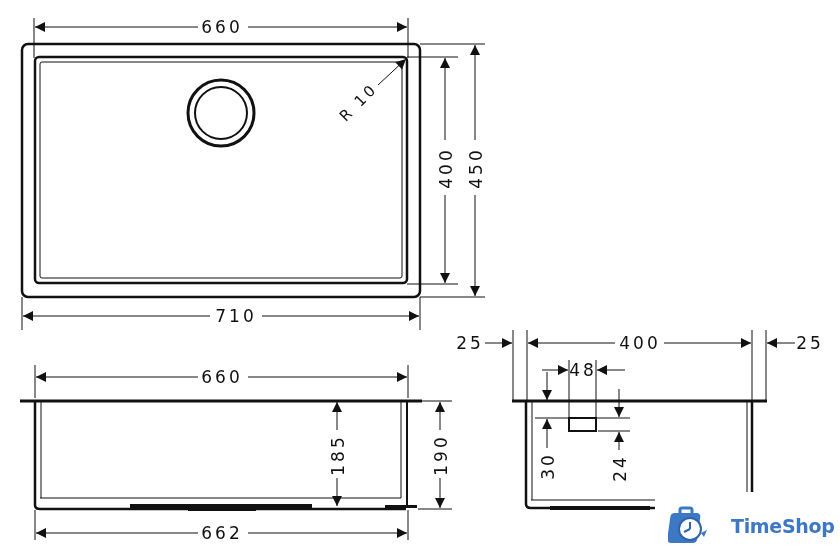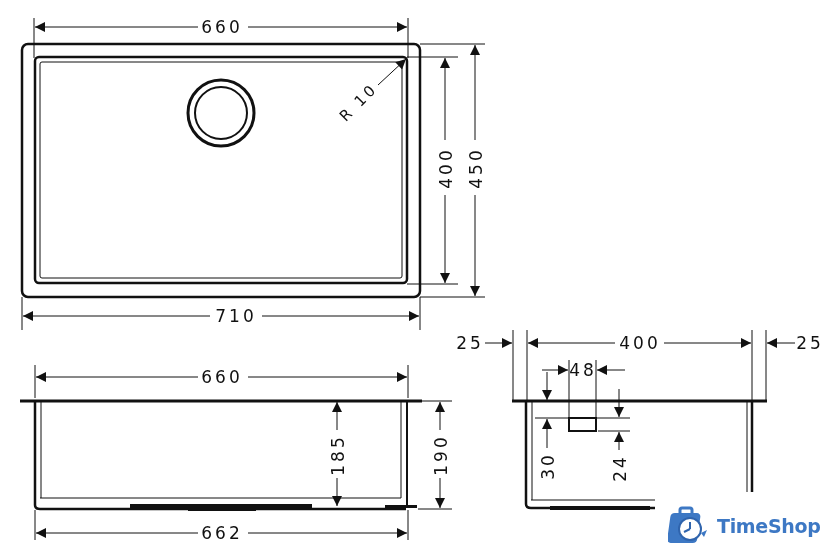--- a/index.html
+++ b/index.html
@@ -1,19 +1,19 @@
 <!DOCTYPE html>
 <html><head>
 <meta charset="utf-8">
 <style>
   html, body { margin:0; padding:0; background:#ffffff; }
   body { width:840px; height:559px; position:relative; overflow:hidden; font-family:"DejaVu Sans", sans-serif; }
   svg { position:absolute; left:0; top:0; }
   .dim { font-family:"DejaVu Sans", sans-serif; font-size:17px; fill:#111; letter-spacing:3px; }
-  .logo { position:absolute; left:668px; top:505px; display:flex; align-items:center; gap:5px; }
+  .logo { position:absolute; left:668px; top:505px; display:flex; align-items:center; gap:19px; }
   .logo-text { font-family:"DejaVu Sans", sans-serif; font-size:19px; font-weight:bold; color:#3d78c4; letter-spacing:-0.3px; }
 </style>
 </head>
 <body>
 
 <svg width="840" height="559" viewBox="0 0 840 559" xmlns="http://www.w3.org/2000/svg">
   <defs>
     <marker id="ar" viewBox="0 0 10 10" refX="10" refY="5" markerWidth="12" markerHeight="10" orient="auto-start-reverse" markerUnits="userSpaceOnUse">
       <path d="M0,0 L10,5 L0,10 z" fill="#111"></path>
     </marker>

